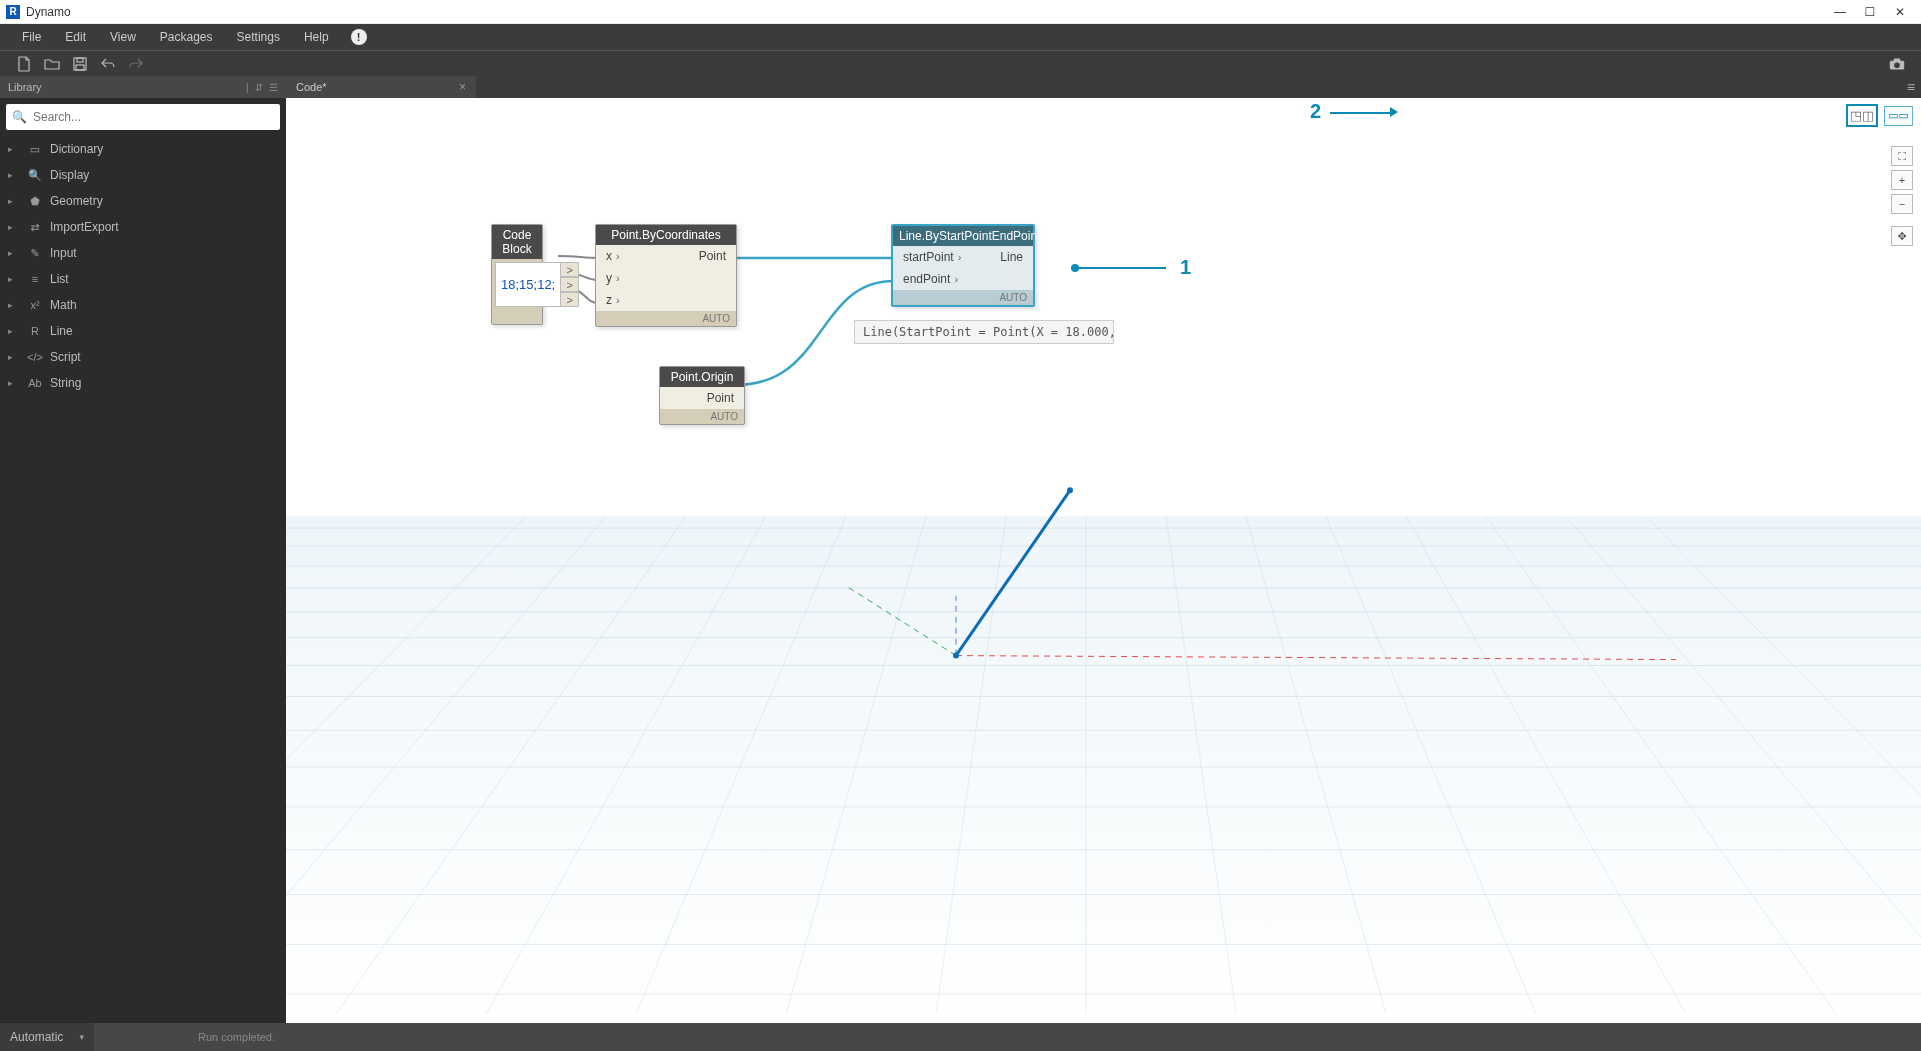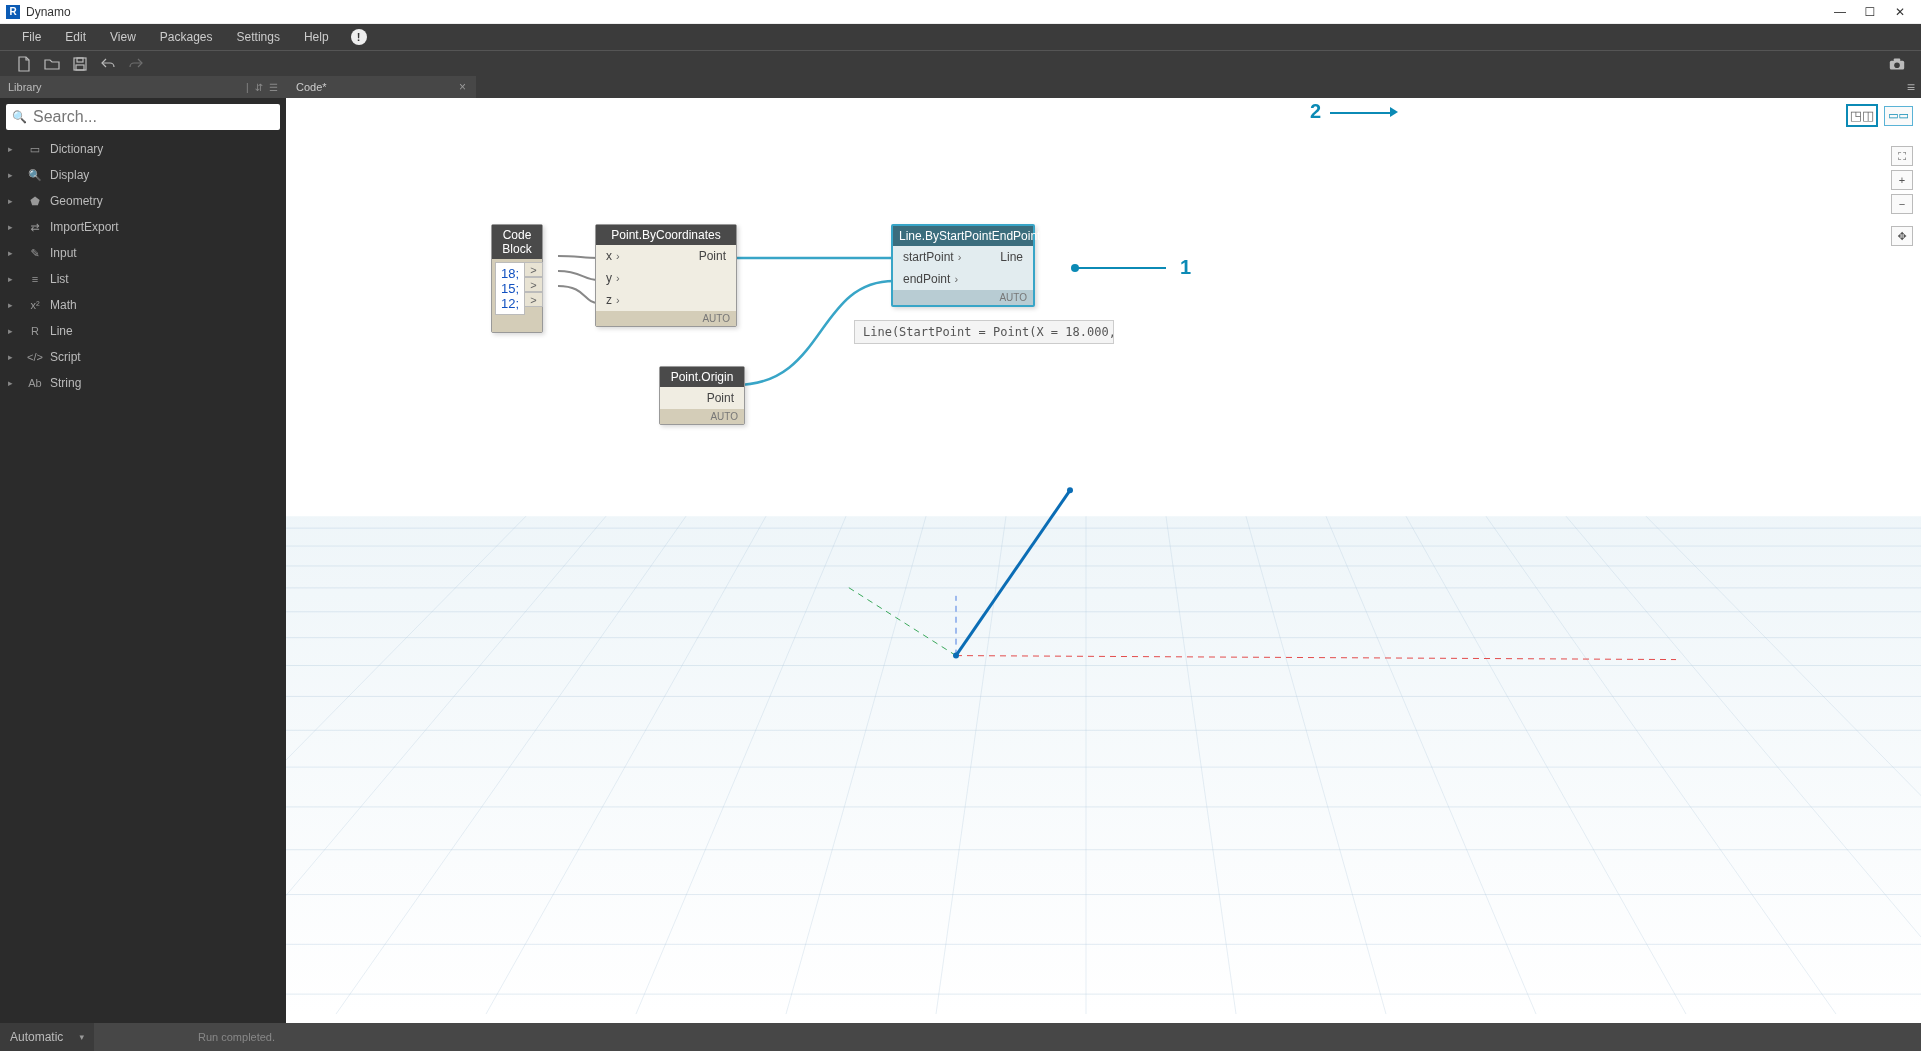--- a/index.html
+++ b/index.html
@@ -20,21 +20,21 @@
 .toolbar .tbtn { width:28px; height:24px; display:flex; align-items:center; justify-content:center; color:#bbb; }
 .toolbar .tbtn svg { width:16px; height:16px; }
 .toolbar .spacer { flex:1; }
 
 .main { flex:1; display:flex; overflow:hidden; }
 .sidebar { width:286px; background:#2b2b2b; display:flex; flex-direction:column; }
 .libheader { height:22px; background:#474747; display:flex; align-items:center; padding:0 8px; color:#bbb; font-size:11px; }
 .libheader .spacer { flex:1; }
 .libheader .hicon { margin-left:6px; color:#888; font-size:10px; }
 .searchbox { margin:6px; height:26px; background:#fff; display:flex; align-items:center; padding:0 6px; border-radius:2px; }
-.searchbox input { border:none; outline:none; font-size:16px; flex:1; color:#14532d; background:transparent; }
+.searchbox input { border:none; outline:none; font-size:12px; flex:1; color:#14532d; background:transparent; }
 .searchbox .sicon { color:#888; margin-right:6px; font-size:12px; }
 .libitems { flex:1; overflow-y:auto; }
 .libitem { display:flex; align-items:center; height:26px; padding:0 8px; color:#bbb; font-size:12px; }
 .libitem .chev { width:12px; color:#888; font-size:9px; }
 .libitem .iicon { width:18px; display:flex; justify-content:center; margin:0 6px; color:#999; font-size:11px; }
 
 .workspace { flex:1; position:relative; background:#fff; overflow:hidden; }
 .tabbar { position:absolute; top:0; left:0; right:0; height:22px; background:#3b3b3b; display:flex; align-items:stretch; }
 .tab { display:flex; align-items:center; padding:0 10px; background:#474747; color:#ccc; font-size:11px; min-width:190px; position:relative; }
 .tab .close { margin-left:auto; color:#999; font-size:12px; }
@@ -57,21 +57,21 @@
 .node.selected .nbody { background:#e2ecef; }
 .node .inputs { flex:0 0 auto; }
 .node .outputs { flex:0 0 auto; margin-left:auto; }
 .node .port { display:flex; align-items:center; height:22px; padding:0 6px; position:relative; font-size:12px; color:#444; }
 .node .inputs .port { padding-left:10px; }
 .node .outputs .port { padding-right:10px; justify-content:flex-end; }
 .node .port .chev { color:#666; margin:0 4px; font-size:11px; }
 .node .nfooter { text-align:right; padding:2px 6px; color:#777; font-size:10px; background:#d4cdb8; }
 .node.selected .nfooter { background:#b8ccd3; }
 .cb-body { display:flex; font-family:Consolas,monospace; }
-.cb-lines { display:flex; flex-direction:column; flex:1; padding:3px 5px; background:#fff; border:1px solid #bbb; margin:3px 0 3px 3px; }
+.cb-lines { display:flex; flex:1; padding:3px 5px; background:#fff; border:1px solid #bbb; margin:3px 0 3px 3px;align-items:center; }
 .cb-lines span { font-size:13px; line-height:15px; }
 .cb-ports { display:flex; flex-direction:column; margin:3px 3px 3px 0; }
 .cb-ports span { height:15px; width:18px; display:flex; align-items:center; justify-content:center; border:1px solid #bbb; border-left:0; background:#e8e3d3; color:#666; font-size:11px; }
 
 svg.wires { position:absolute; left:0; top:0; pointer-events:none; overflow:visible; }
 
 .previewtip { position:absolute; background:#f4f4f4; border:1px solid #ccc; padding:4px 8px; font-family:Consolas,monospace; font-size:12px; color:#555; white-space:nowrap; overflow:hidden; }
 
 .ann-line { position:absolute; background:#0b8ab5; height:2px; }
 .ann-label { position:absolute; color:#0b8ab5; font-weight:bold; font-size:20px; }

